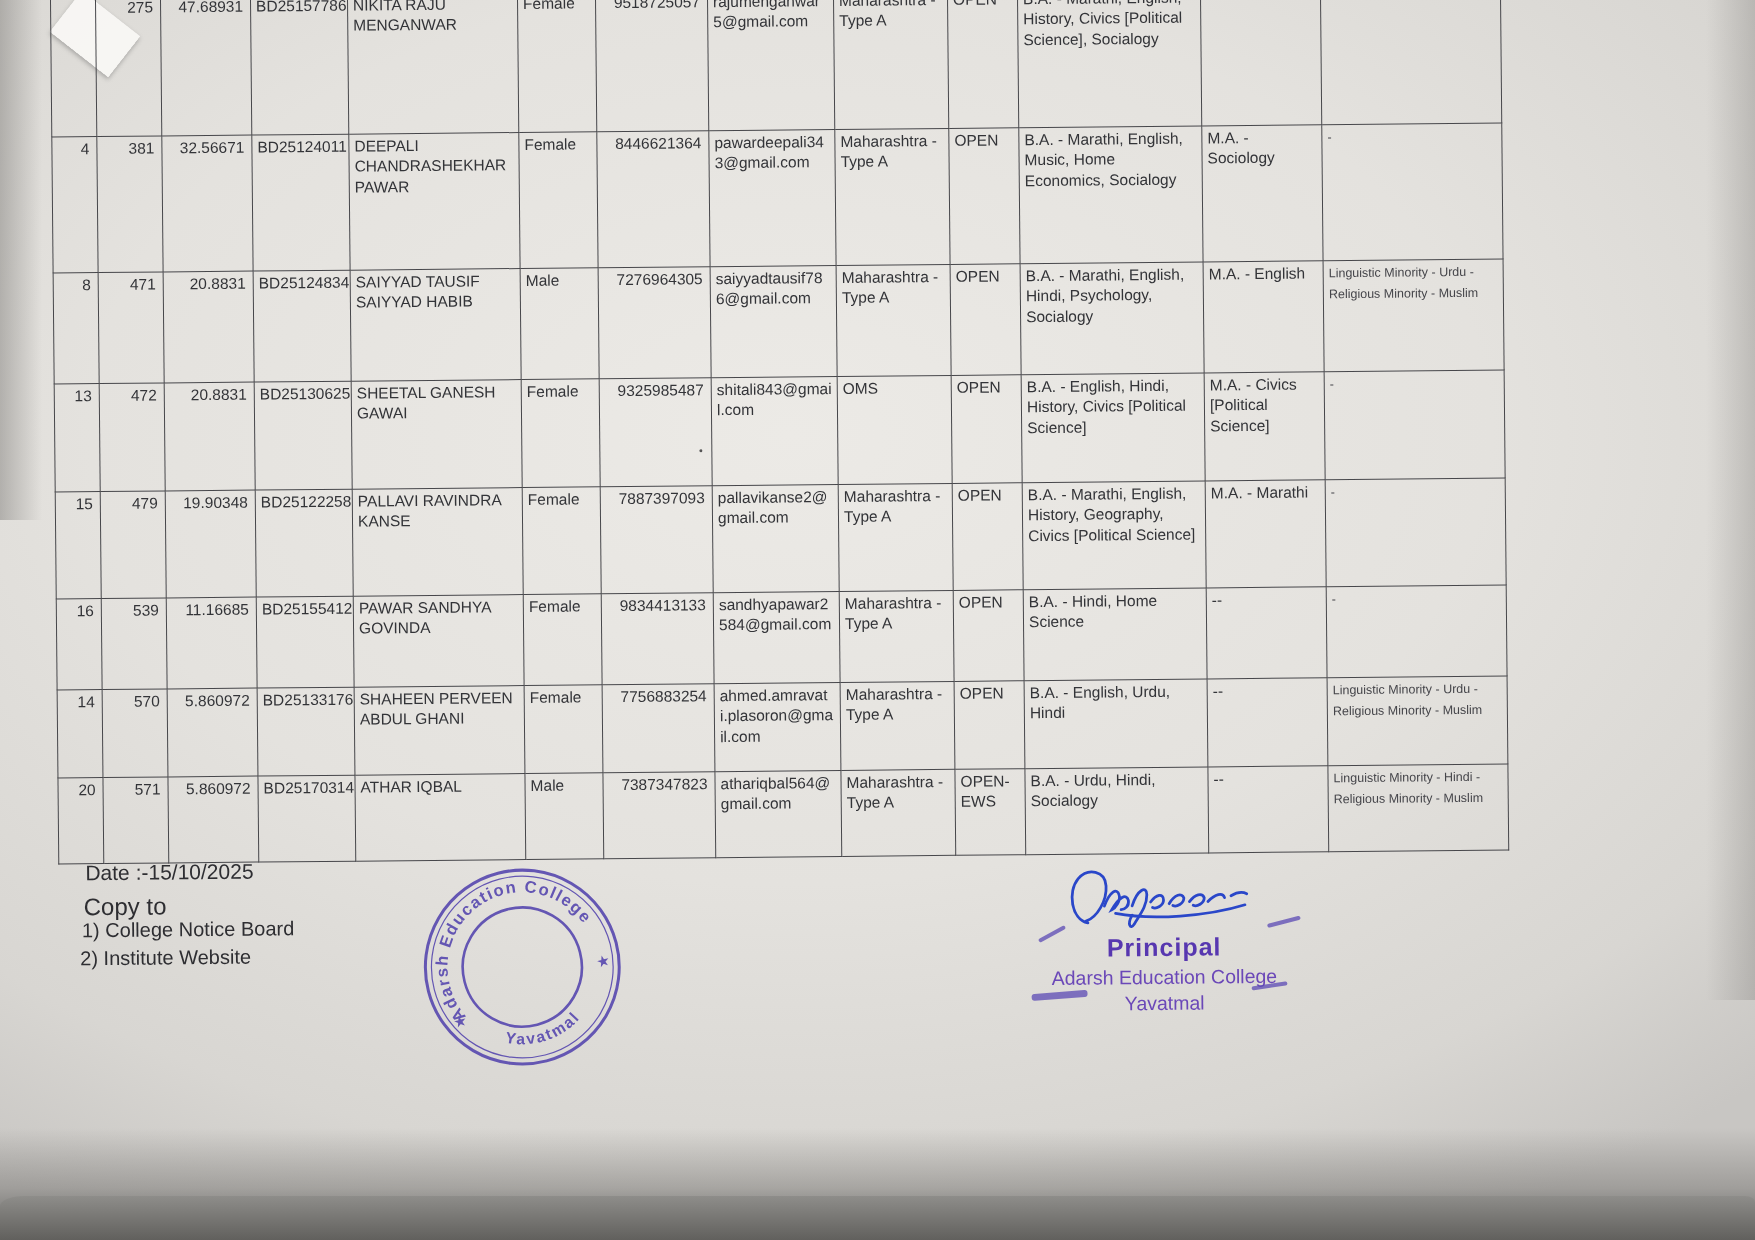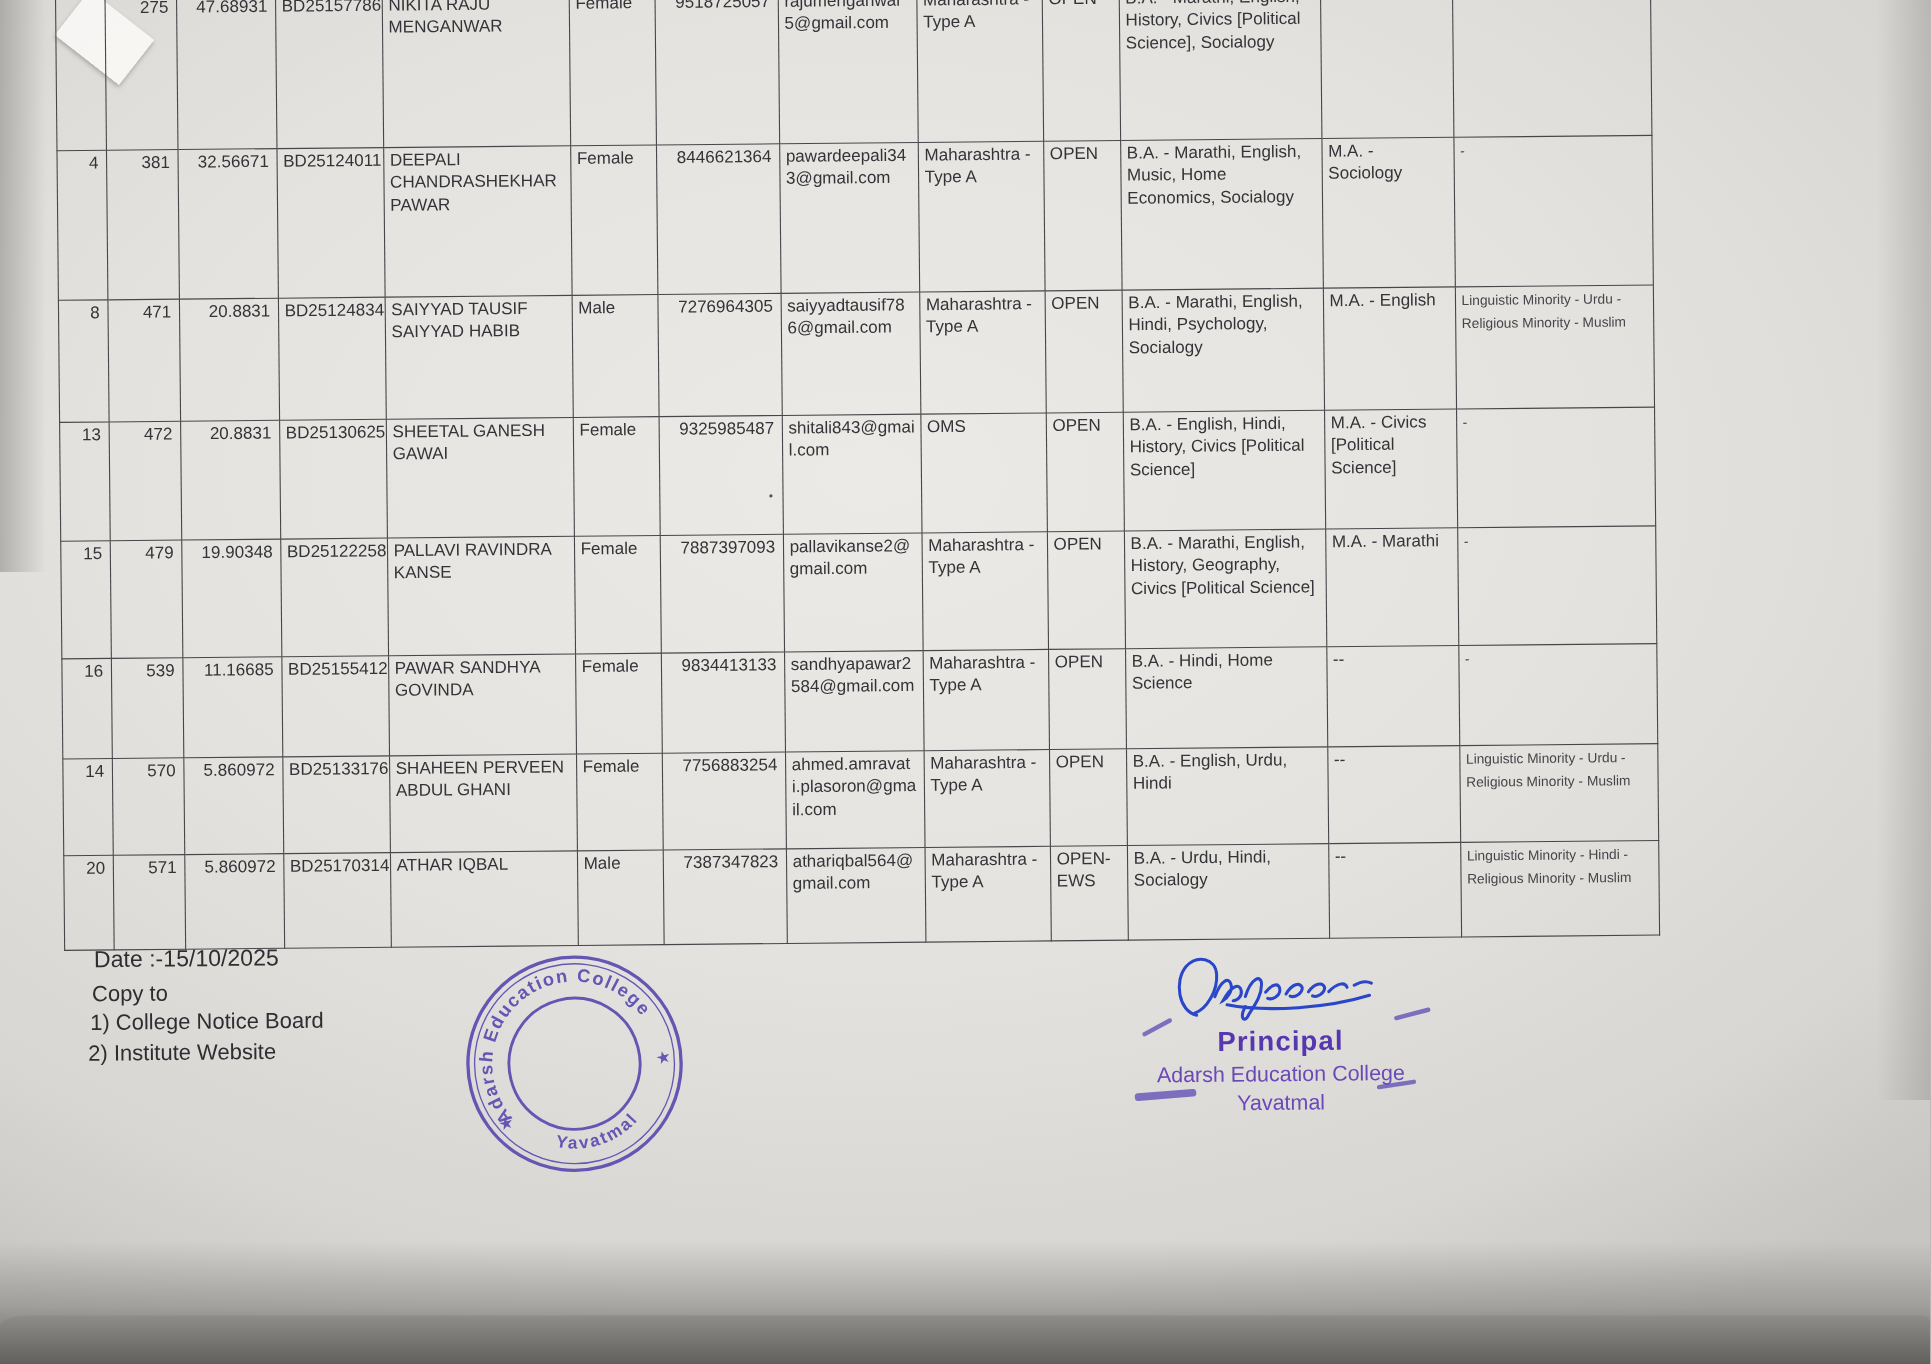--- a/index.html
+++ b/index.html
@@ -27,21 +27,21 @@
   .cellin-email{word-break:break-all;}
   .cellin-name,.cellin-ba{overflow-wrap:anywhere;}
   .cellin-min{font-size:12.5px;line-height:1.7;color:#45454a;}
   tr.r0 td{height:140px;} tr.r1 td{height:135px;} tr.r2 td{height:110px;} tr.r3 td{height:107px;}
   tr.r4 td{height:106px;} tr.r5 td{height:90px;}  tr.r6 td{height:87px;}  tr.r7 td{height:85px;}
   tr.r0 .cellin-sr{margin-top:-15px;}
 
   
   .footer-line{position:absolute;color:#2e2e32;}
   .f-date{left:82px;top:858px;font-size:21px;}
-  .f-copy{left:80px;top:890px;font-size:20px;}
+  .f-copy{left:80px;top:890px;font-size:24px;}
   .f-item1{left:78px;top:916px;font-size:20px;}
   .f-item2{left:76px;top:944px;font-size:20px;}
 
   
   .round-stamp{position:absolute;left:412px;top:862px;width:212px;height:212px;transform:rotate(-14deg);opacity:.92;}
   .round-stamp svg{width:100%;height:100%;}
   .stamp-stroke{stroke:#5a4bb0;fill:none;}
   .stamp-text{fill:#5a4bb0;font-family:"Liberation Sans",sans-serif;font-weight:bold;}
 
   

